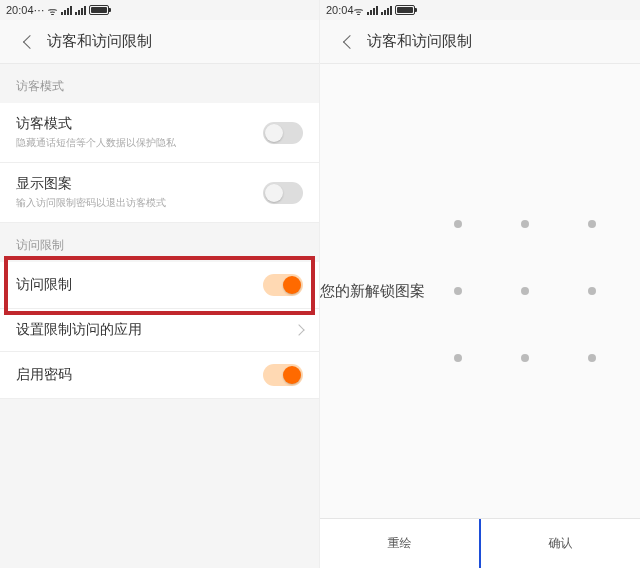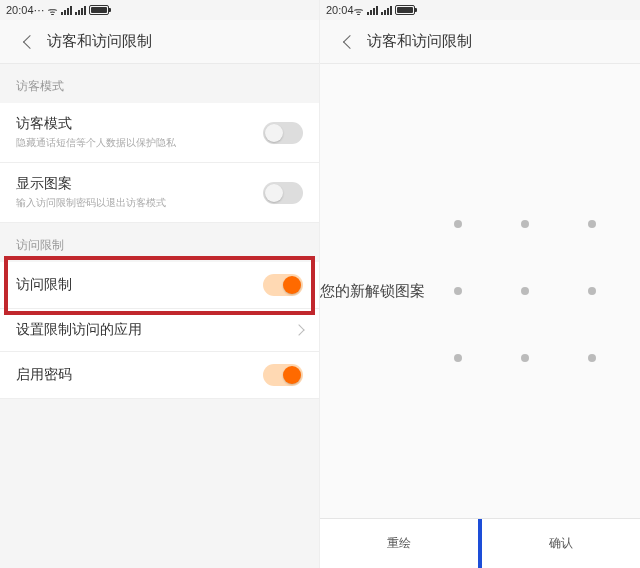--- a/index.html
+++ b/index.html
@@ -49,21 +49,21 @@
   
   .right-content { background: #fafafa; height: calc(568px - 20px - 44px - 50px); display: flex; flex-direction: row; align-items: center; }
   .pattern-title { font-size: 15px; color: #444; margin-top: 60px; margin-bottom: 60px; }
   .pattern-grid { width: 200px; height: 200px; display: grid; grid-template-columns: repeat(3,1fr); grid-template-rows: repeat(3,1fr); align-items: center; justify-items: center; }
   .dot { width: 8px; height: 8px; background: #bbb; border-radius: 50%; }
   .bottom-bar {
     position: absolute; bottom: 0; left: 0; right: 0; height: 50px;
     display: flex; background: #fff; border-top: 1px solid #e5e5e5;
   }
   .btn { flex: 1; display: flex; align-items: center; justify-content: center; font-size: 12px; color: #555; }
-  .btn + .btn { border-left: 4px solid #1d4ed8; text-align: center; }
+  .btn + .btn { border-left: 2px solid #1d4ed8; text-align: center; }
 </style>
 </head>
 <body>
 
 <div class="screen left">
   <div class="status-bar">
     <span>20:04</span>
     <div class="status-right">
       <span>⋯</span>
       <span class="wifi">ᯤ</span>

